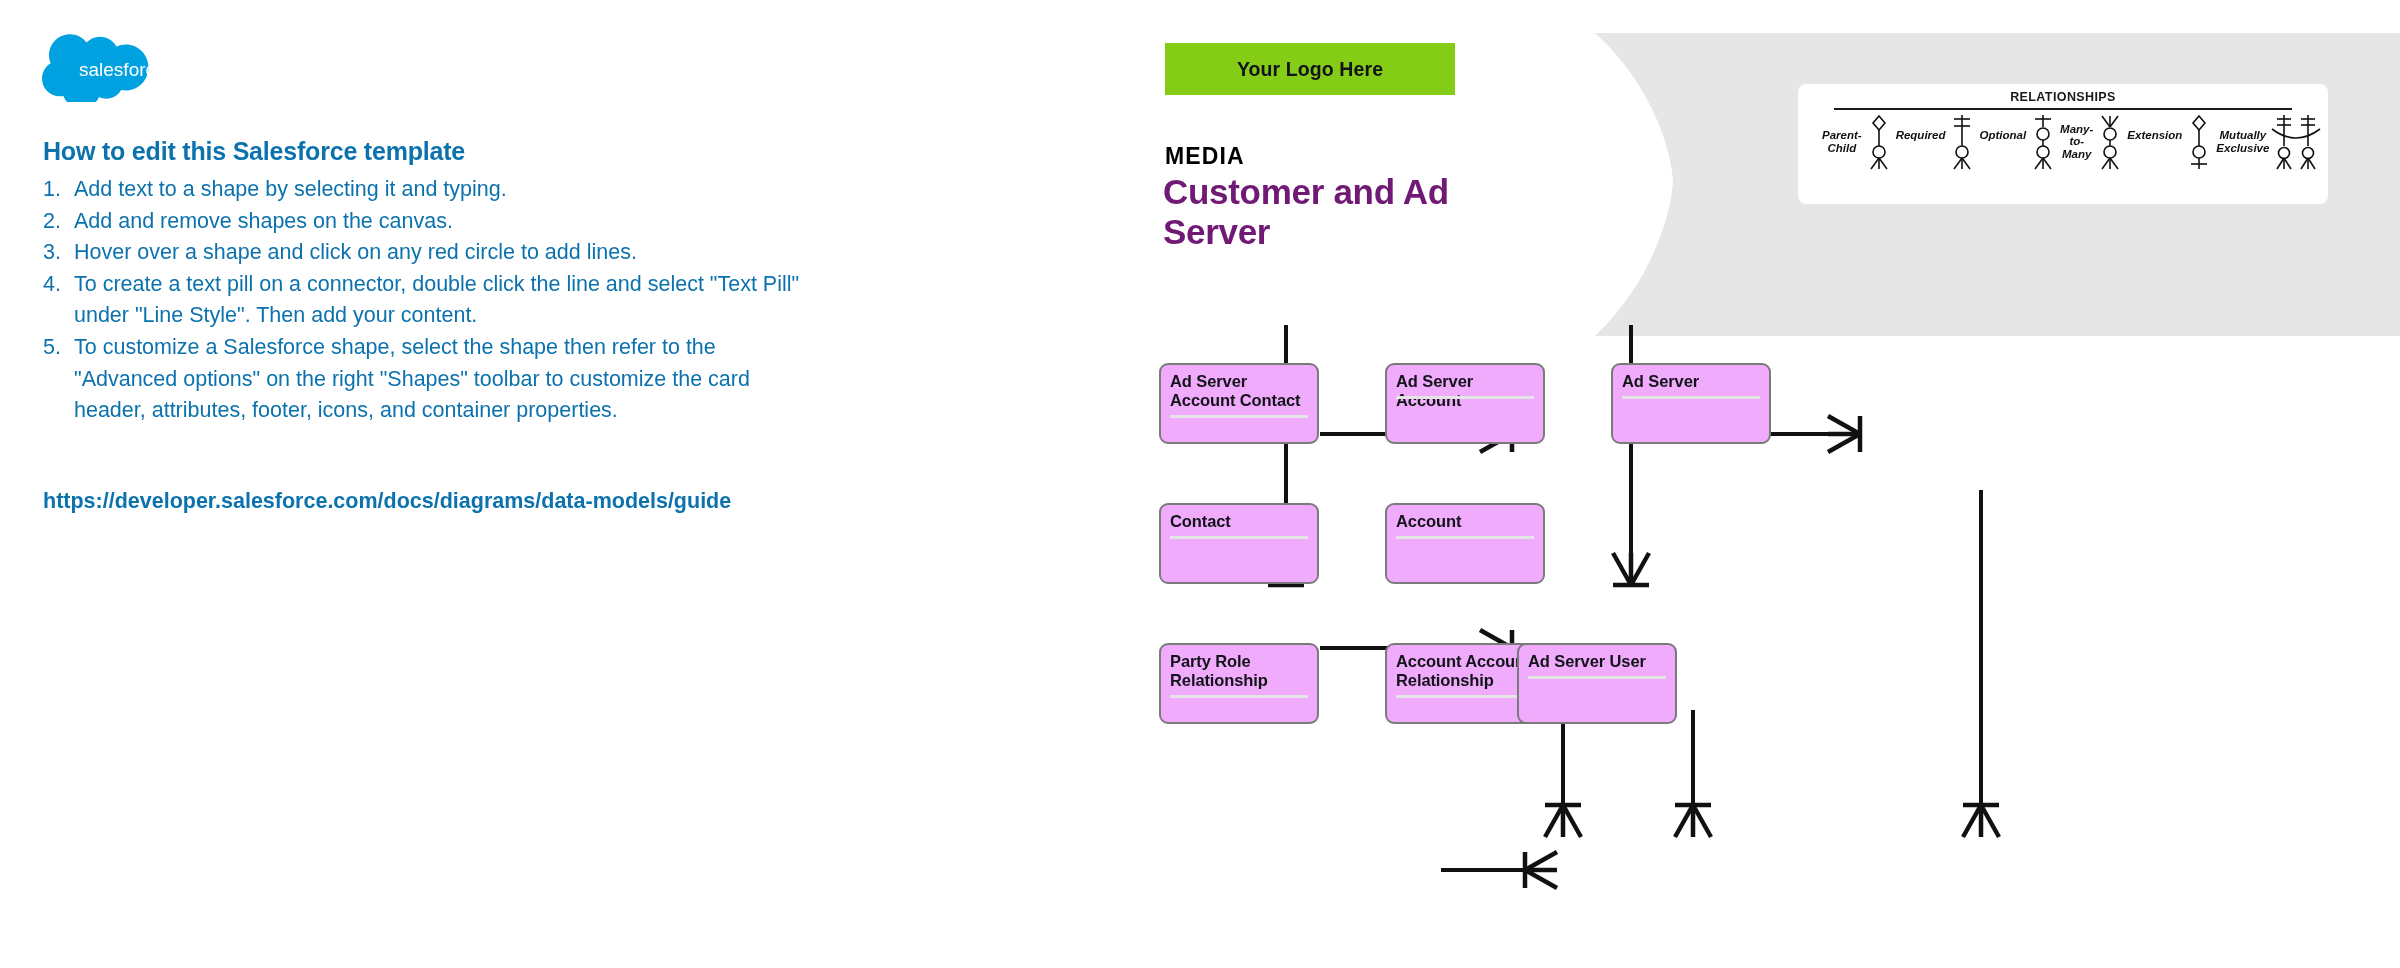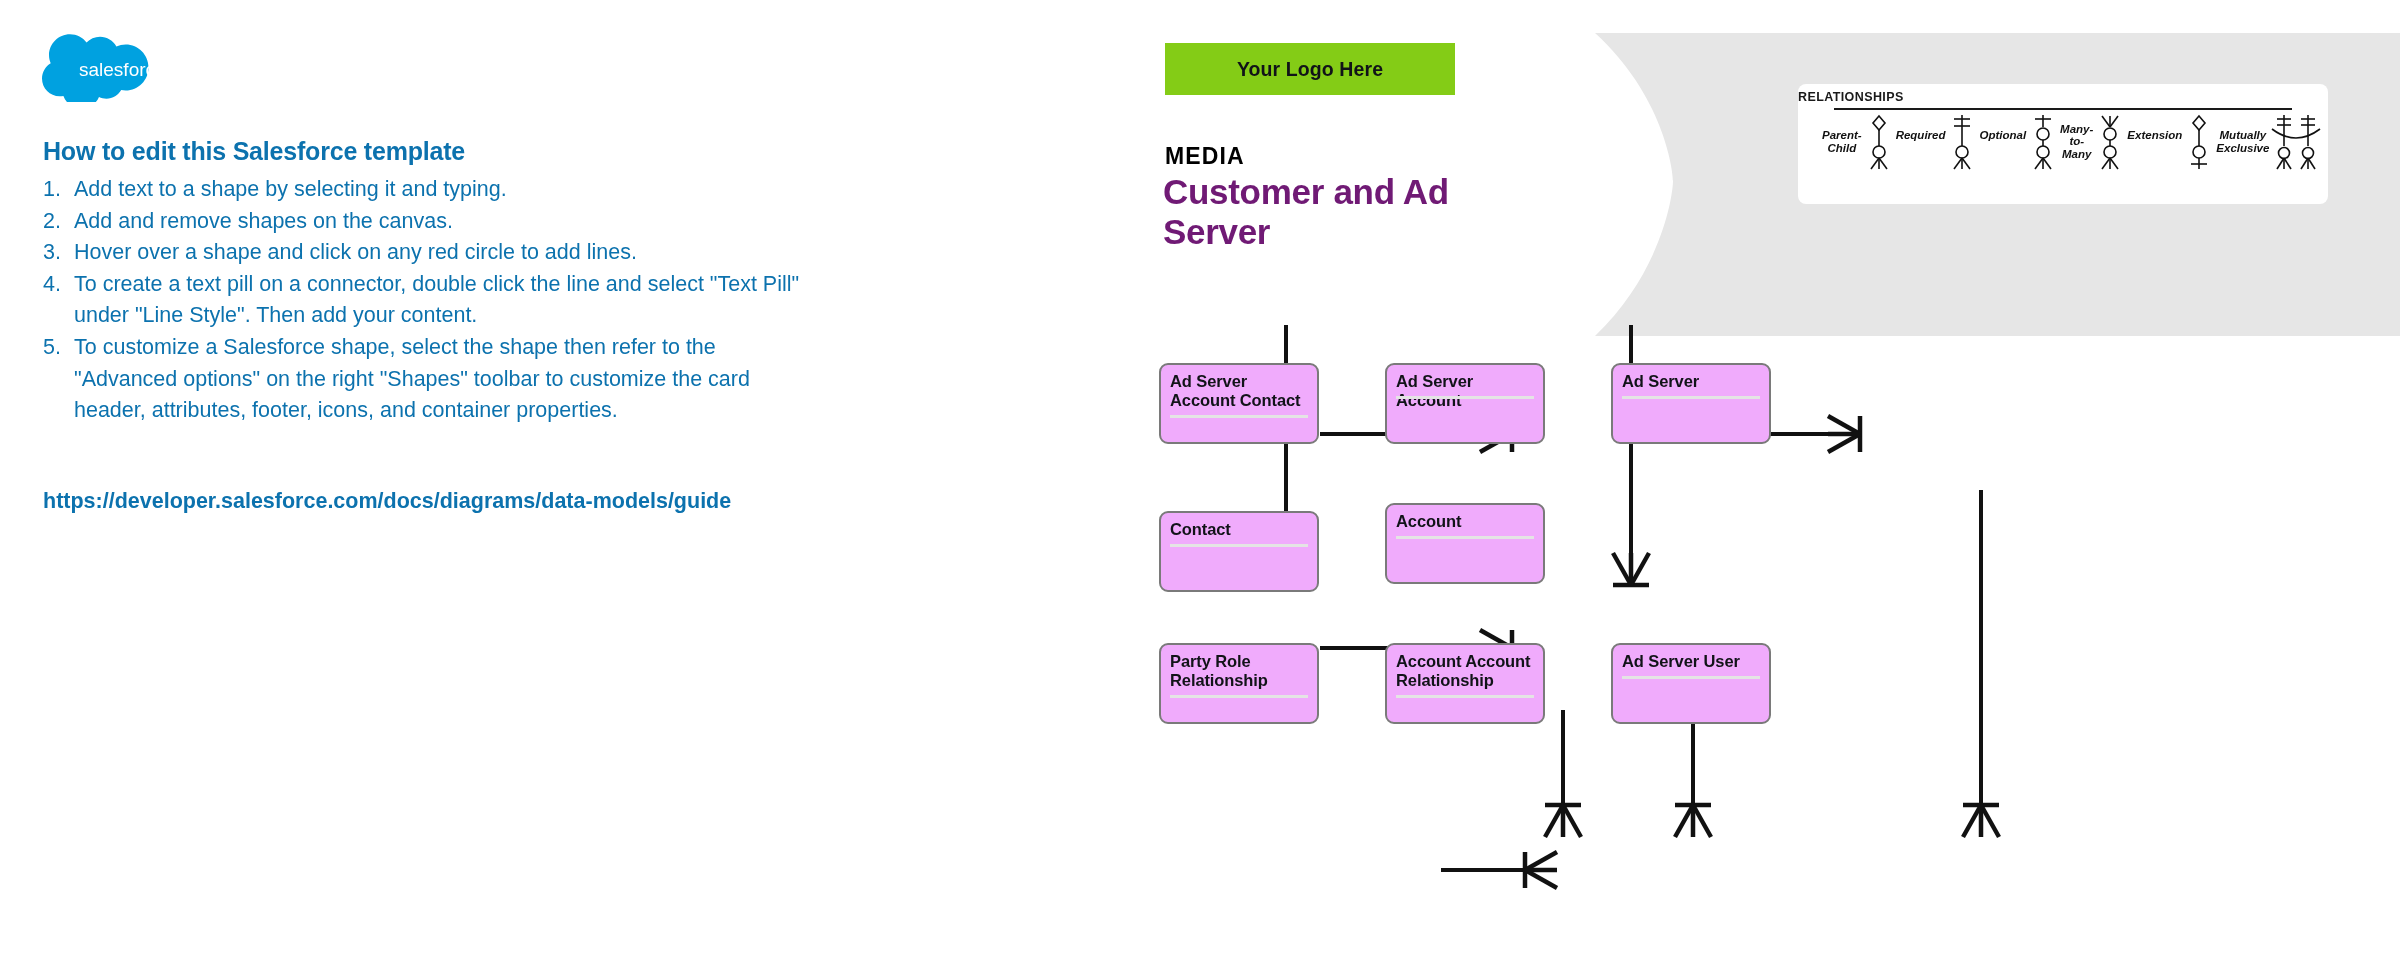--- a/index.html
+++ b/index.html
@@ -138,21 +138,21 @@
     width: 530px;
     height: 120px;
     background: #ffffff;
     border-radius: 8px;
   }
   #legend-title {
     position: absolute;
     top: 6px;
     left: 0;
     width: 100%;
-    text-align: left;
+    text-align: center;
     font-size: 12.5px;
     font-weight: bold;
     color: #1a1a1a;
     letter-spacing: 0.4px;
   }
   #legend-rule {
     position: absolute;
     top: 24px;
     left: 36px;
     width: 458px;
@@ -450,36 +450,36 @@
 <div class="er-box" style="left:1385px; top:363px; width:160px; height:81px;">
   <div class="er-box-title">Ad Server Account</div>
   <div class="er-box-divider" style="top:31px;"></div>
 </div>
 
 <div class="er-box" style="left:1611px; top:363px; width:160px; height:81px;">
   <div class="er-box-title">Ad Server</div>
   <div class="er-box-divider" style="top:31px;"></div>
 </div>
 
-<div class="er-box" style="left:1159px; top:503px; width:160px; height:81px;margin-top:8px;">
+<div class="er-box" style="left:1159px; top:503px; width:160px; height:81px;">
   <div class="er-box-title">Contact</div>
   <div class="er-box-divider" style="top:31px;"></div>
 </div>
 
 <div class="er-box" style="left:1385px; top:503px; width:160px; height:81px;">
   <div class="er-box-title">Account</div>
   <div class="er-box-divider" style="top:31px;"></div>
 </div>
 
 <div class="er-box" style="left:1159px; top:643px; width:160px; height:81px;">
   <div class="er-box-title">Party Role Relationship</div>
   <div class="er-box-divider" style="top:50px;"></div>
 </div>
 
 <div class="er-box" style="left:1385px; top:643px; width:160px; height:81px;">
   <div class="er-box-title">Account Account Relationship</div>
   <div class="er-box-divider" style="top:50px;"></div>
 </div>
 
-<div class="er-box" style="left:1611px; top:643px; width:160px; height:81px;">
+<div class="er-box" style="left:1517px; top:643px; width:160px; height:81px;">
   <div class="er-box-title">Ad Server User</div>
   <div class="er-box-divider" style="top:31px;"></div>
 </div>
 
 </body></html>

